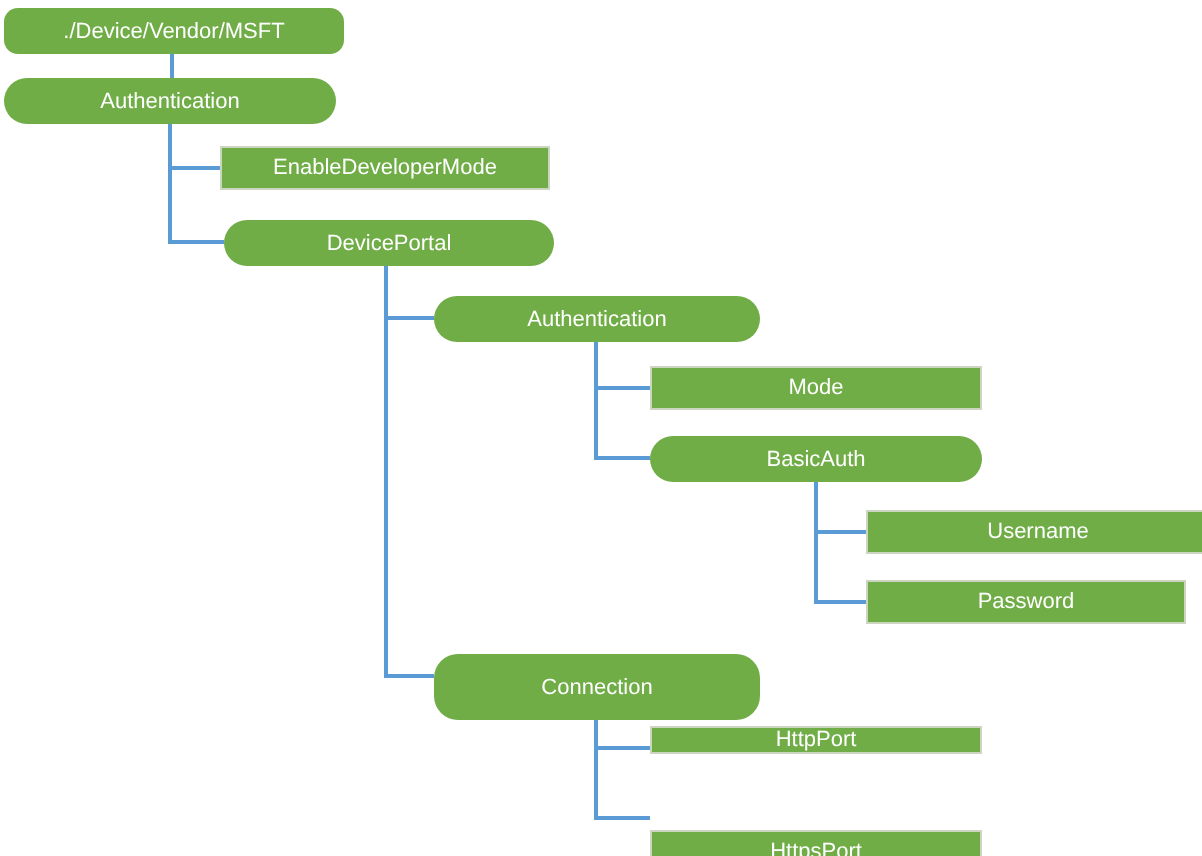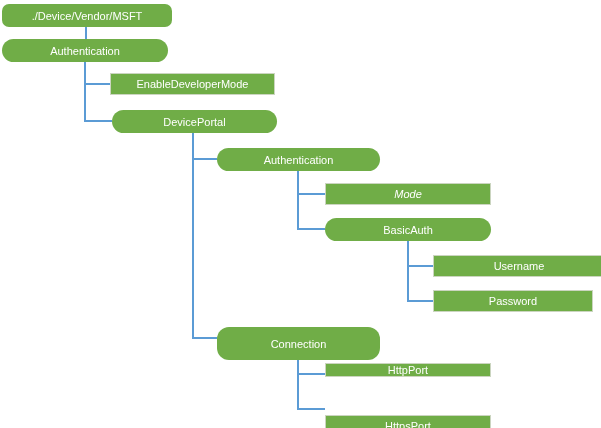--- a/index.html
+++ b/index.html
@@ -66,21 +66,21 @@
   <div class="node rounded" style="left:2px; top:4px; width:170px; height:23px;">./Device/Vendor/MSFT</div>
 
   <div class="node pill" style="left:2px; top:39px; width:166px; height:23px;">Authentication</div>
 
   <div class="node rect" style="left:110px; top:73px; width:165px; height:22px;">EnableDeveloperMode</div>
 
   <div class="node pill" style="left:112px; top:110px; width:165px; height:23px;">DevicePortal</div>
 
   <div class="node pill" style="left:217px; top:148px; width:163px; height:23px;">Authentication</div>
 
-  <div class="node rect" style="left:325px; top:183px; width:166px; height:22px;font-style:italic;">Mode</div>
+  <div class="node rect" style="left:325px; top:183px; width:166px; height:22px;">Mode</div>
 
   <div class="node pill" style="left:325px; top:218px; width:166px; height:23px;">BasicAuth</div>
 
   <div class="node rect" style="left:433px; top:255px; width:172px; height:22px;">Username</div>
 
   <div class="node rect" style="left:433px; top:290px; width:160px; height:22px;">Password</div>
 
   <div class="node pill" style="left:217px; top:327px; width:163px; height:33px;">Connection</div>
 
   <div class="node rect" style="left:325px; top:363px; width:166px; height:14px;">HttpPort</div>

